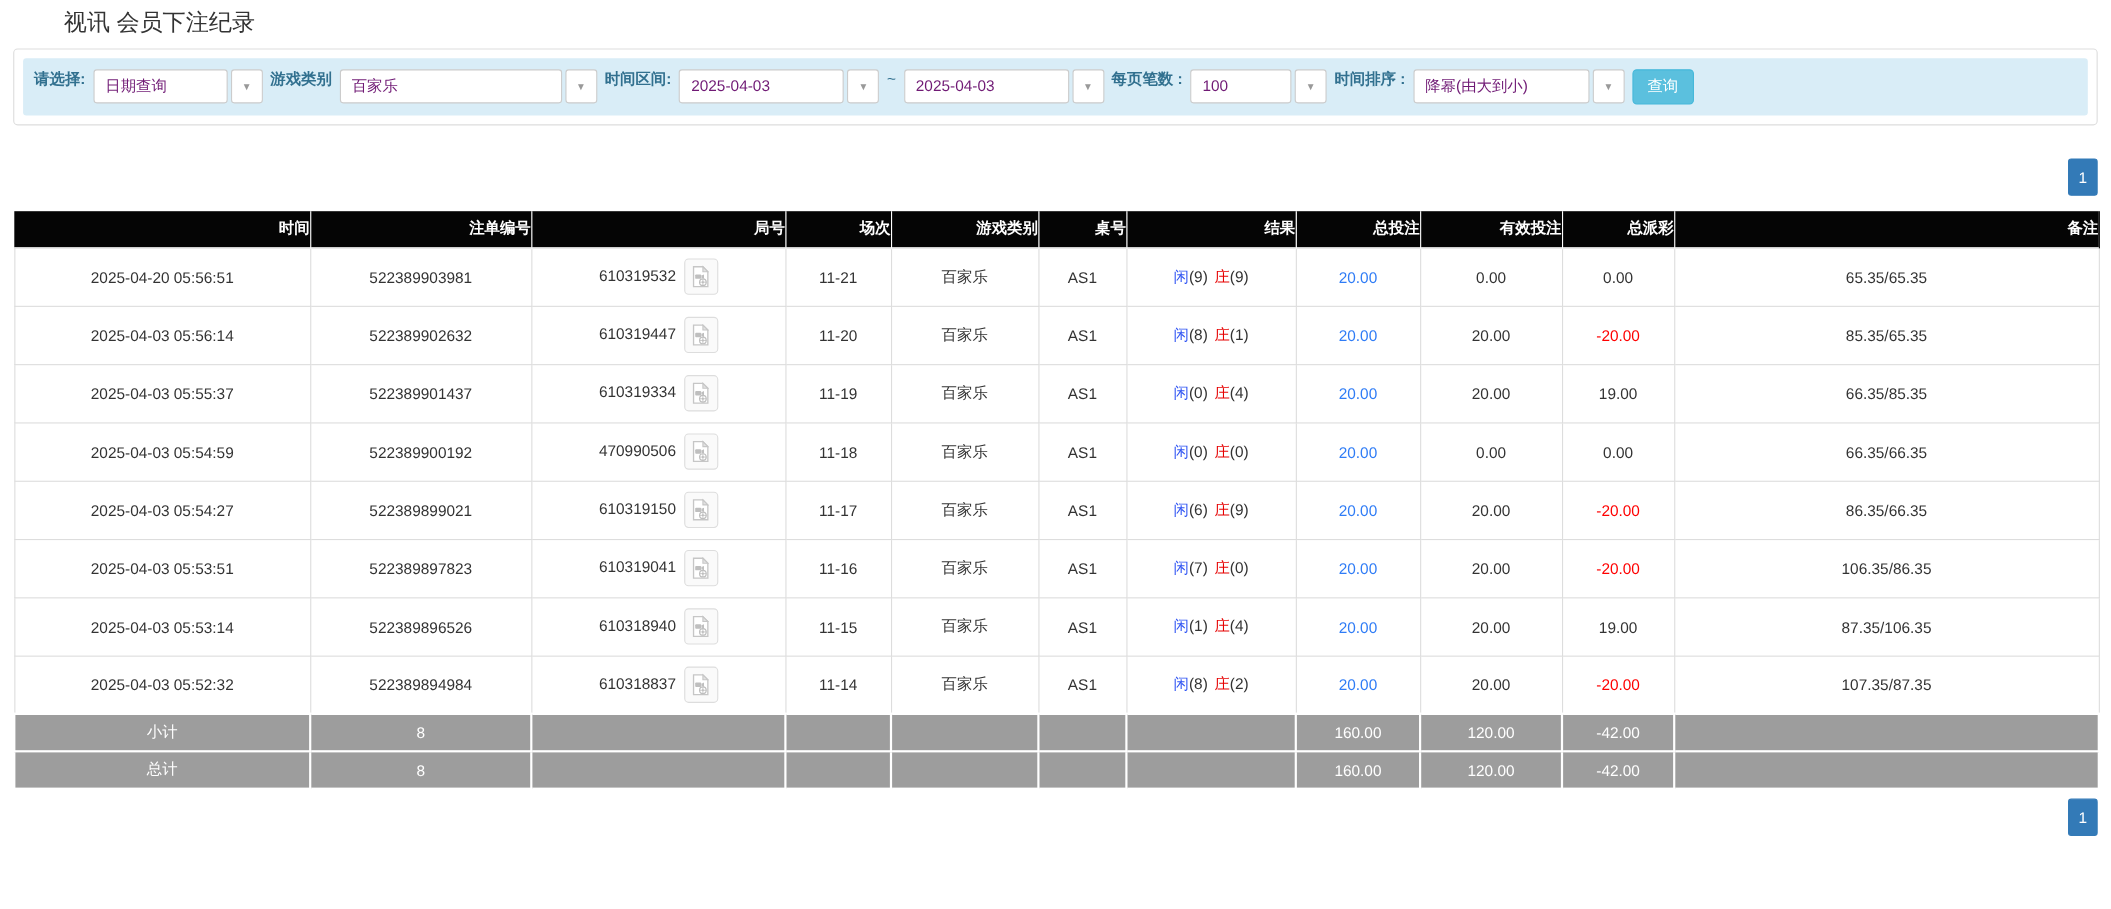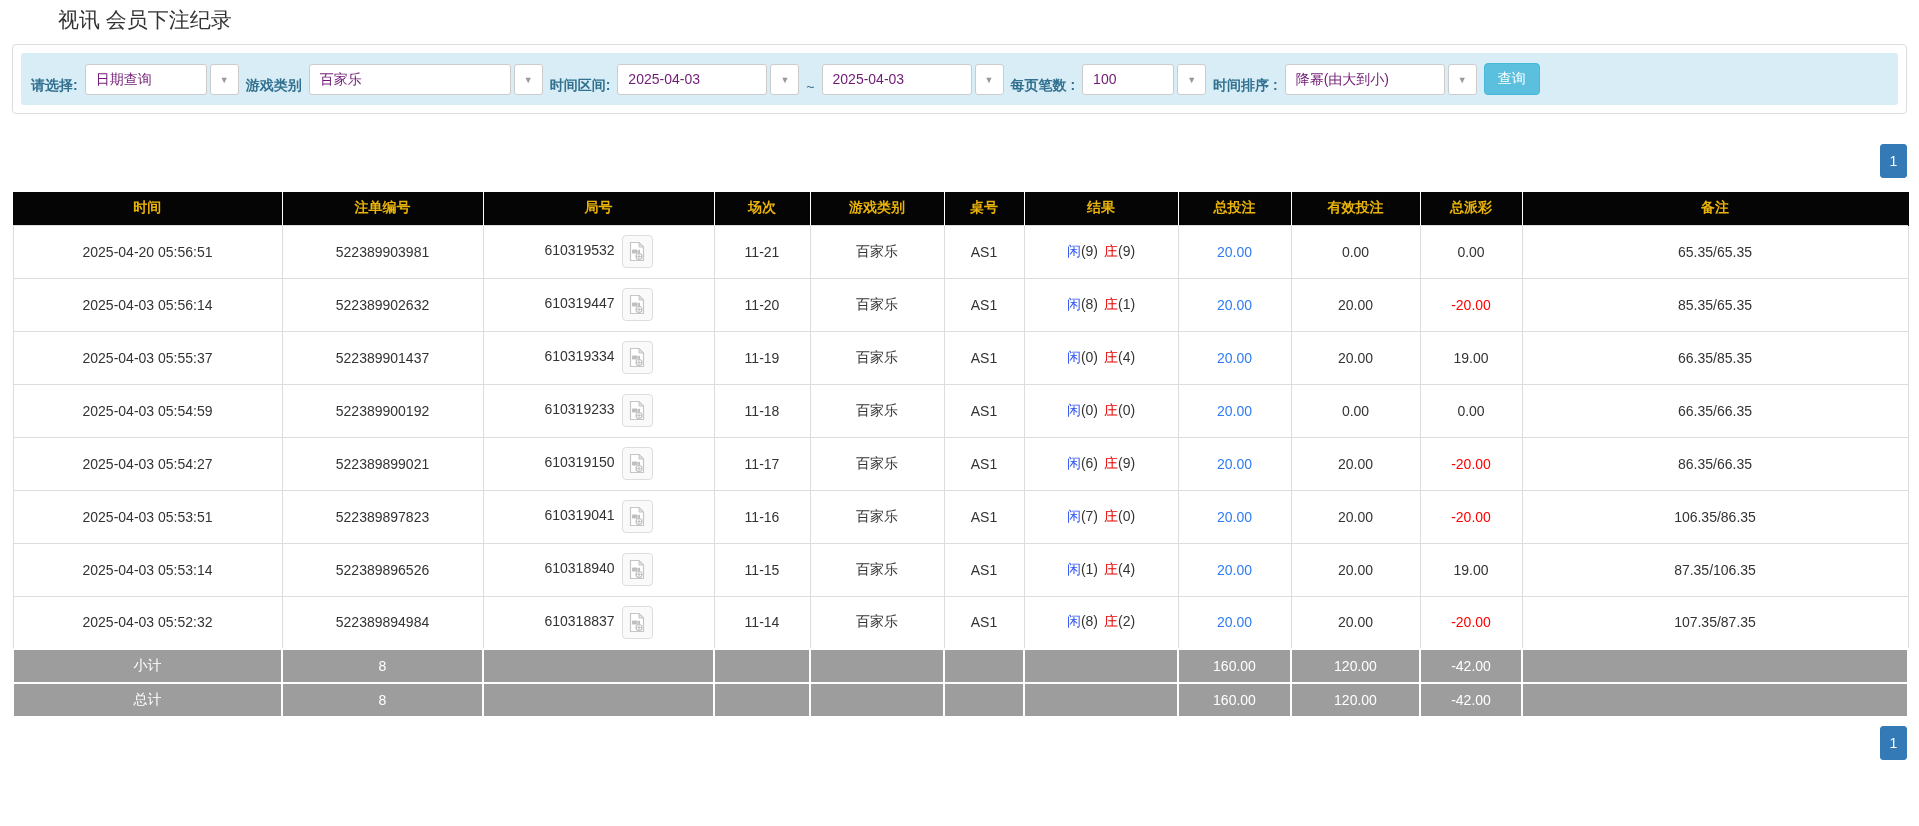--- a/index.html
+++ b/index.html
@@ -21,21 +21,21 @@
     --border-light:#dddddd;
   }
   *{box-sizing:border-box;margin:0;padding:0;}
   html,body{width:1919px;height:826px;overflow:hidden;background:#fff;
     font-family:"Liberation Sans","DejaVu Sans",sans-serif;color:#333;}
   .page{padding:0 12px;}
   .page-title{font-size:21px;color:#333;font-weight:500;padding:6px 2px 10px 2px;margin-left:44px;}
   
   .filter-panel{border:1px solid #ddd;border-radius:4px;padding:8px;background:#fff;}
   .filter-bar{background:var(--filter-bar-bg);border-radius:3px;padding:10px 10px;
-    display:flex;align-items:flex-end;gap:7px;}
+    display:flex;align-items:flex-start;gap:7px;}
   .f-label{font-size:14px;font-weight:bold;color:var(--filter-label);white-space:nowrap;}
   .sel{display:inline-flex;gap:3px;align-items:center;}
   .sel-text{background:#fff;border:1px solid #ccc;border-radius:3px;height:31px;
     line-height:29px;padding:0 10px;font-size:14px;color:#701a75;white-space:nowrap;overflow:hidden;}
   .sel-arrow{width:29px;height:31px;background:#fff;border:1px solid #ccc;border-radius:3px;
     display:flex;align-items:center;justify-content:center;color:#999;font-size:9px;cursor:pointer;}
   .w-type{width:122px;} .w-game{width:202px;} .w-date{width:150px;} .w-size{width:92px;} .w-sort{width:160px;}
   .tilde{color:#31708f;font-size:14px;}
   .query-btn{height:32px;padding:0 13px;background:var(--accent-button);
     border:1px solid var(--accent-button-border);border-radius:4px;color:#fff;font-size:14px;
@@ -48,22 +48,22 @@
   .info-right{color:var(--warning-red);}
   
   .pager{display:flex;justify-content:flex-end;}
   .pager-top{margin:30px 0 14px 0;}
   .pager-bottom{margin:8px 0 0 0;}
   .page-btn{min-width:27px;height:34px;padding:0 6px;background:var(--pagination-active);
     border:1px solid var(--pagination-active);border-radius:3px;color:#fff;font-size:14px;
     display:flex;align-items:center;justify-content:center;cursor:pointer;}
   
   table{width:100%;border-collapse:collapse;table-layout:fixed;}
-  thead th{background:var(--header-bg);color:#eab308;font-size:14px;font-weight:bold;height:33px;
-    border-right:1px solid #fff;text-align:center;}
+  thead th{background:var(--header-bg);color:#ffffff;font-size:14px;font-weight:bold;height:33px;
+    border-right:1px solid #fff;text-align:right;}
   thead th:last-child{border-right:1px solid var(--header-bg);}
   tbody td{border:1px solid var(--border-light);height:53px;font-size:14px;color:#333;
     text-align:center;background:#fff;vertical-align:middle;white-space:nowrap;}
   tr.sum td{background:var(--summary-bg);color:#fff;border:2px solid #fff;height:34px;}
   .bet-link{color:var(--link-blue);text-decoration:none;cursor:pointer;}
   .res-player{color:var(--player-blue);}
   .res-banker{color:var(--banker-red);margin-left:6px;}
   .neg{color:var(--negative-red);}
   .video-btn{display:inline-flex;width:31px;height:33px;border:1px solid #ddd;background:#fafafa;
     border-radius:4px;align-items:center;justify-content:center;margin-left:7px;
@@ -233,21 +233,21 @@
     <td><a class="bet-link">20.00</a></td>
     <td>20.00</td>
     <td>19.00</td>
     <td>66.35/85.35</td>
   </tr>
 
   <tr>
     <td>2025-04-03 05:54:59</td>
     <td>522389900192</td>
     <td>
-      <span>610319233</span><span class="video-btn">
+      <span>470990506</span><span class="video-btn">
               <svg width="18" height="21" viewBox="0 0 18 21" fill="none">
                 <path d="M2.5 1.5 h8.5 l4.5 4.5 v13.5 h-13 z" fill="#ffffff" stroke="#c6c6c6" stroke-width="1.2"></path>
                 <path d="M11 1.5 l4.5 4.5 h-4.5 z" fill="#e2e2e2" stroke="#c6c6c6" stroke-width="1"></path>
                 <rect x="4" y="8.5" width="5.5" height="4" rx="0.8" fill="#bfbfbf"></rect>
                 <path d="M9.7 9.5 l2.3 -1 v4 l-2.3 -1 z" fill="#bfbfbf"></path>
                 <circle cx="11" cy="15.5" r="3" stroke="#bfbfbf" stroke-width="1.1" fill="#fff"></circle>
                 <circle cx="11" cy="15.5" r="0.9" fill="#bfbfbf"></circle>
                 <path d="M11 12.5 v6 M8 15.5 h6" stroke="#bfbfbf" stroke-width="0.8"></path>
               </svg>
             </span>

